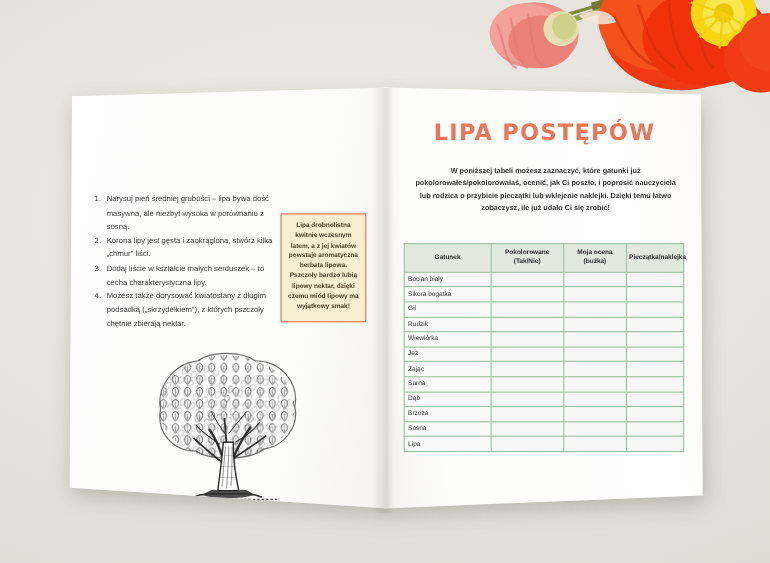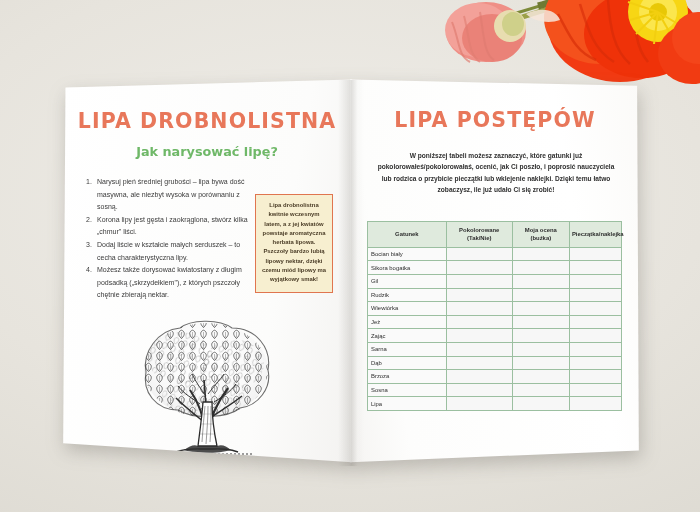--- a/index.html
+++ b/index.html
@@ -249,23 +249,21 @@
 
       <path d="M96 14 C112 6 126 10 130 20 C120 24 104 22 96 14 Z" fill="#f6e6da" opacity="0.85"></path>
     </svg>
   </div>
 
   <div class="booklet">
 
     <div class="page page-left">
       <div class="page-inner">
 
-        <div class="title-main">LIPA DROBNOLISTNA</div>
-
-        <div class="subtitle">Jak narysować lipę?</div>
+
 
         <ol class="steps">
           <li>Narysuj pień średniej grubości – lipa bywa dość masywna, ale niezbyt wysoka w porównaniu z sosną.</li>
           <li>Korona lipy jest gęsta i zaokrąglona, stwórz kilka „chmur" liści.</li>
           <li>Dodaj liście w kształcie małych serduszek – to cecha charakterystyczna lipy.</li>
           <li>Możesz także dorysować kwiatostany z długim podsadką („skrzydełkiem"), z których pszczoły chętnie zbierają nektar.</li>
         </ol>
 
         <div class="callout">Lipa drobnolistna kwitnie wczesnym latem, a z jej kwiatów powstaje aromatyczna herbata lipowa. Pszczoły bardzo lubią lipowy nektar, dzięki czemu miód lipowy ma wyjątkowy smak!</div>
 

